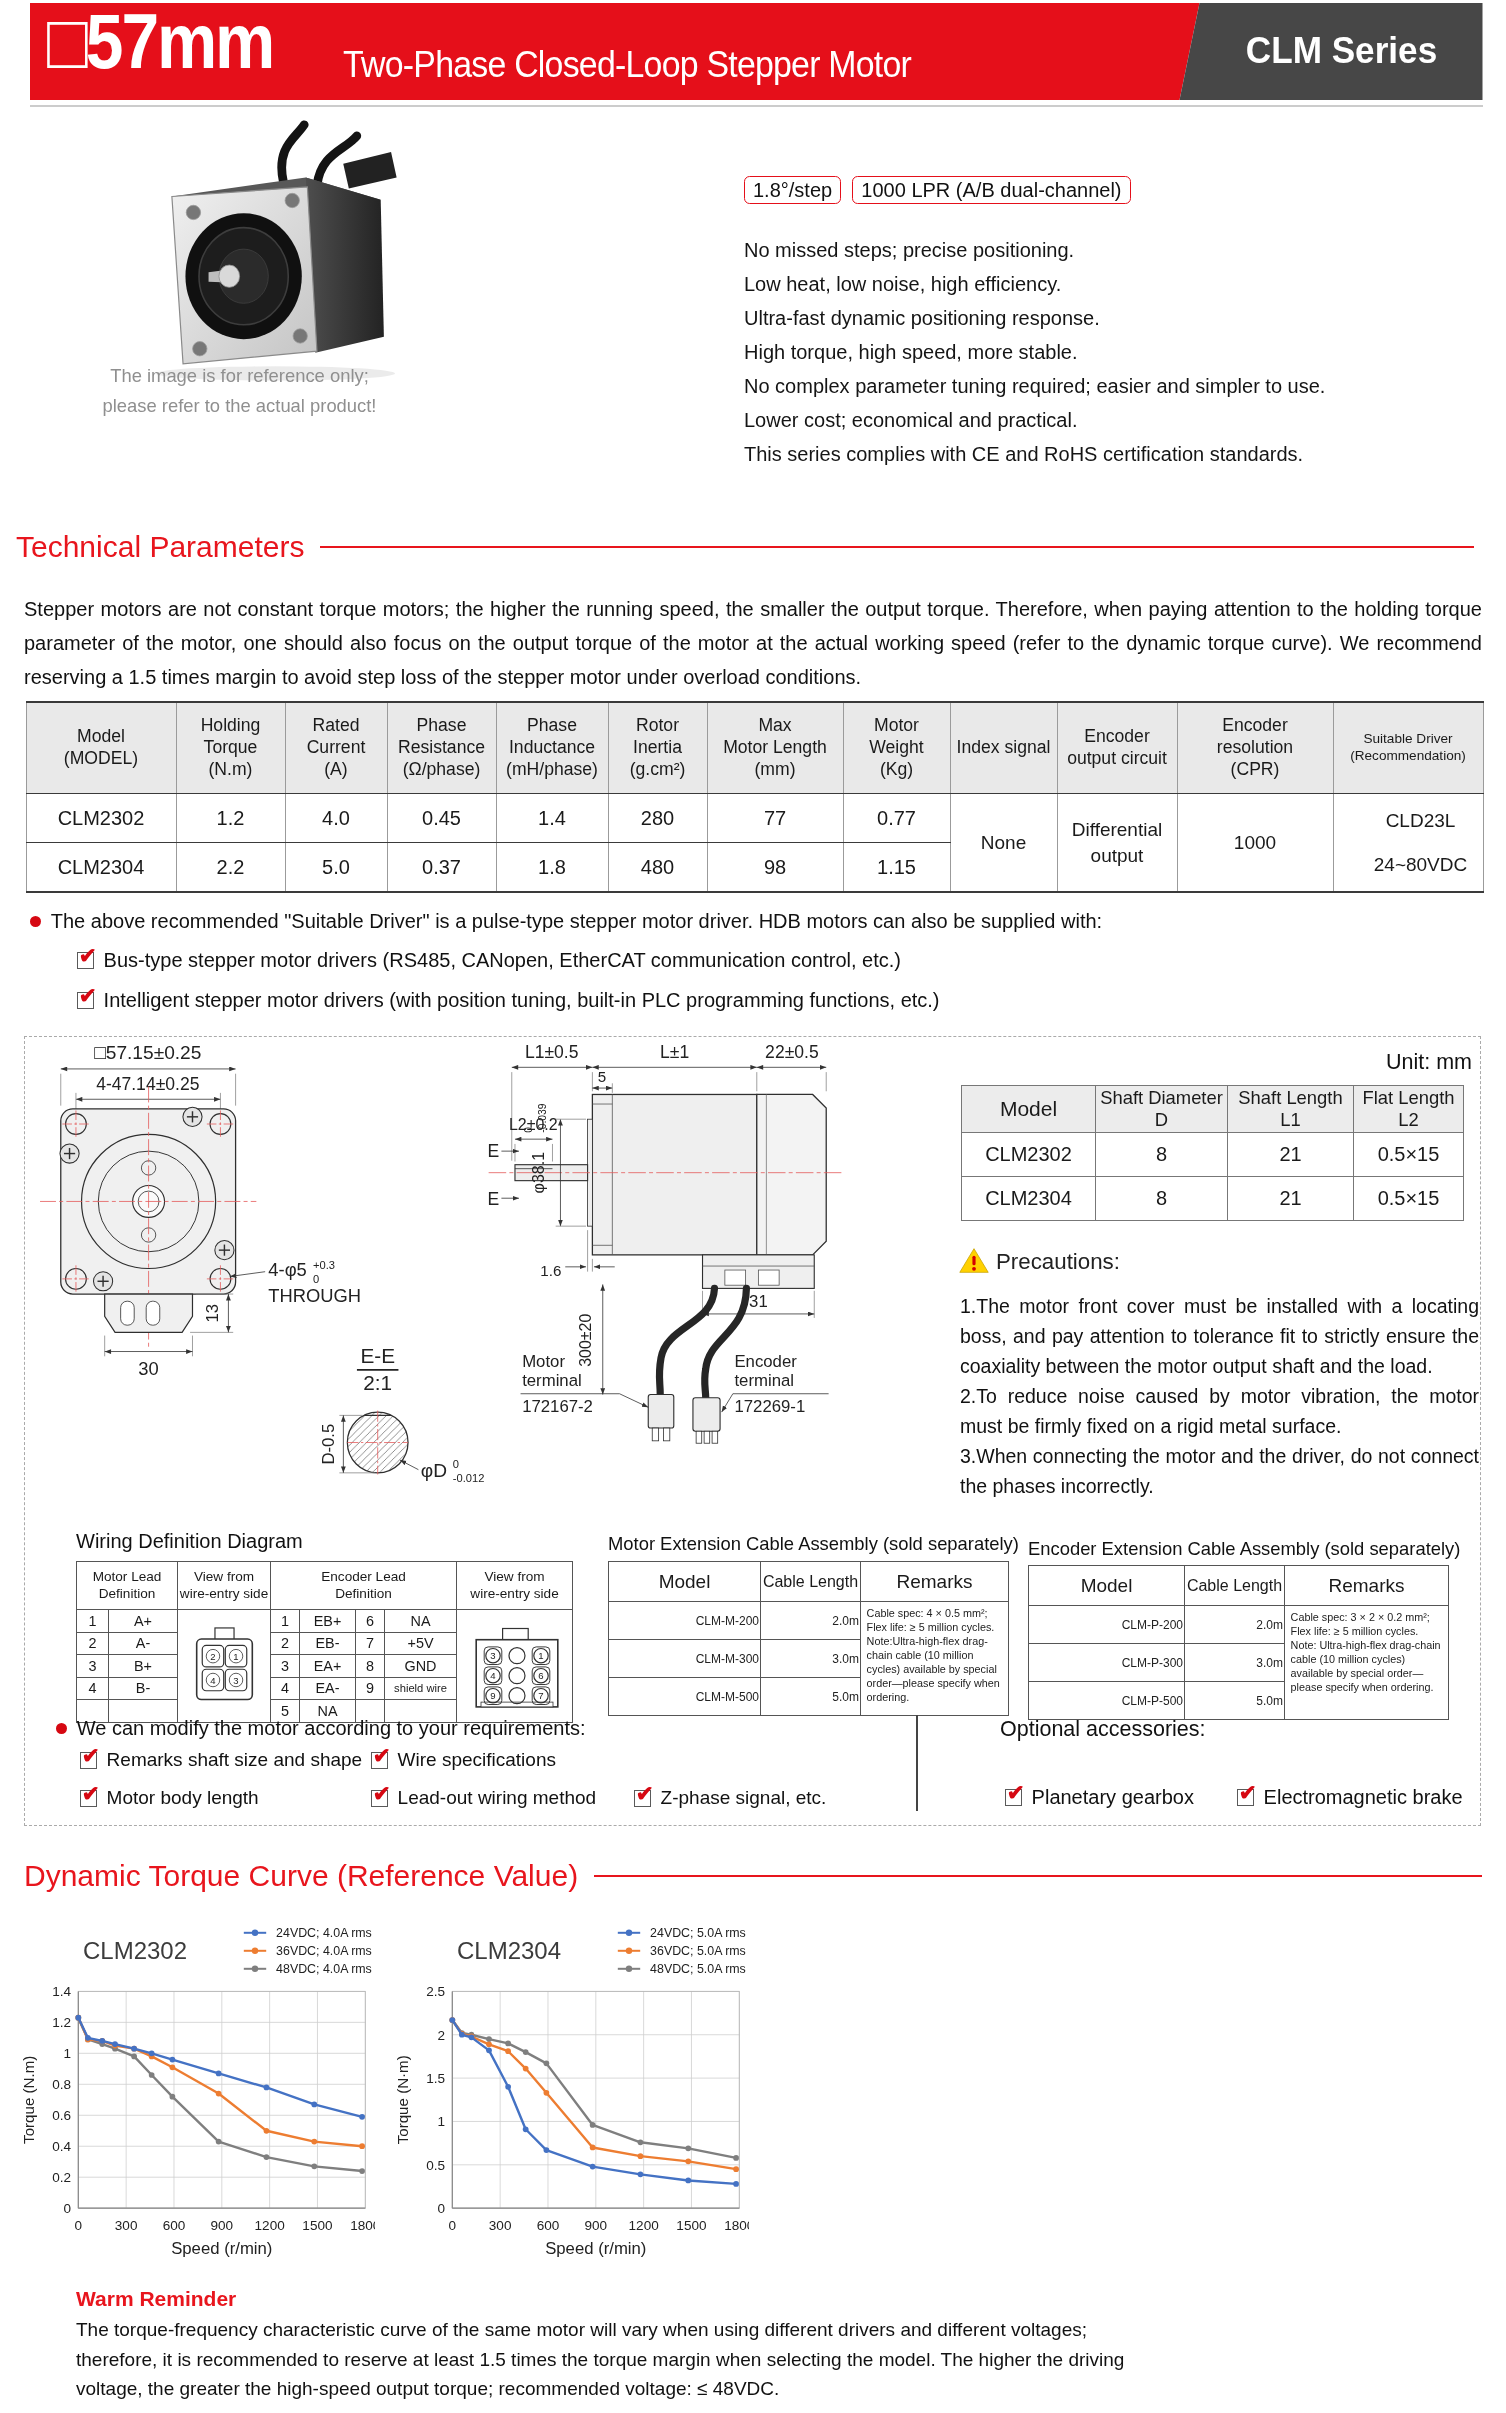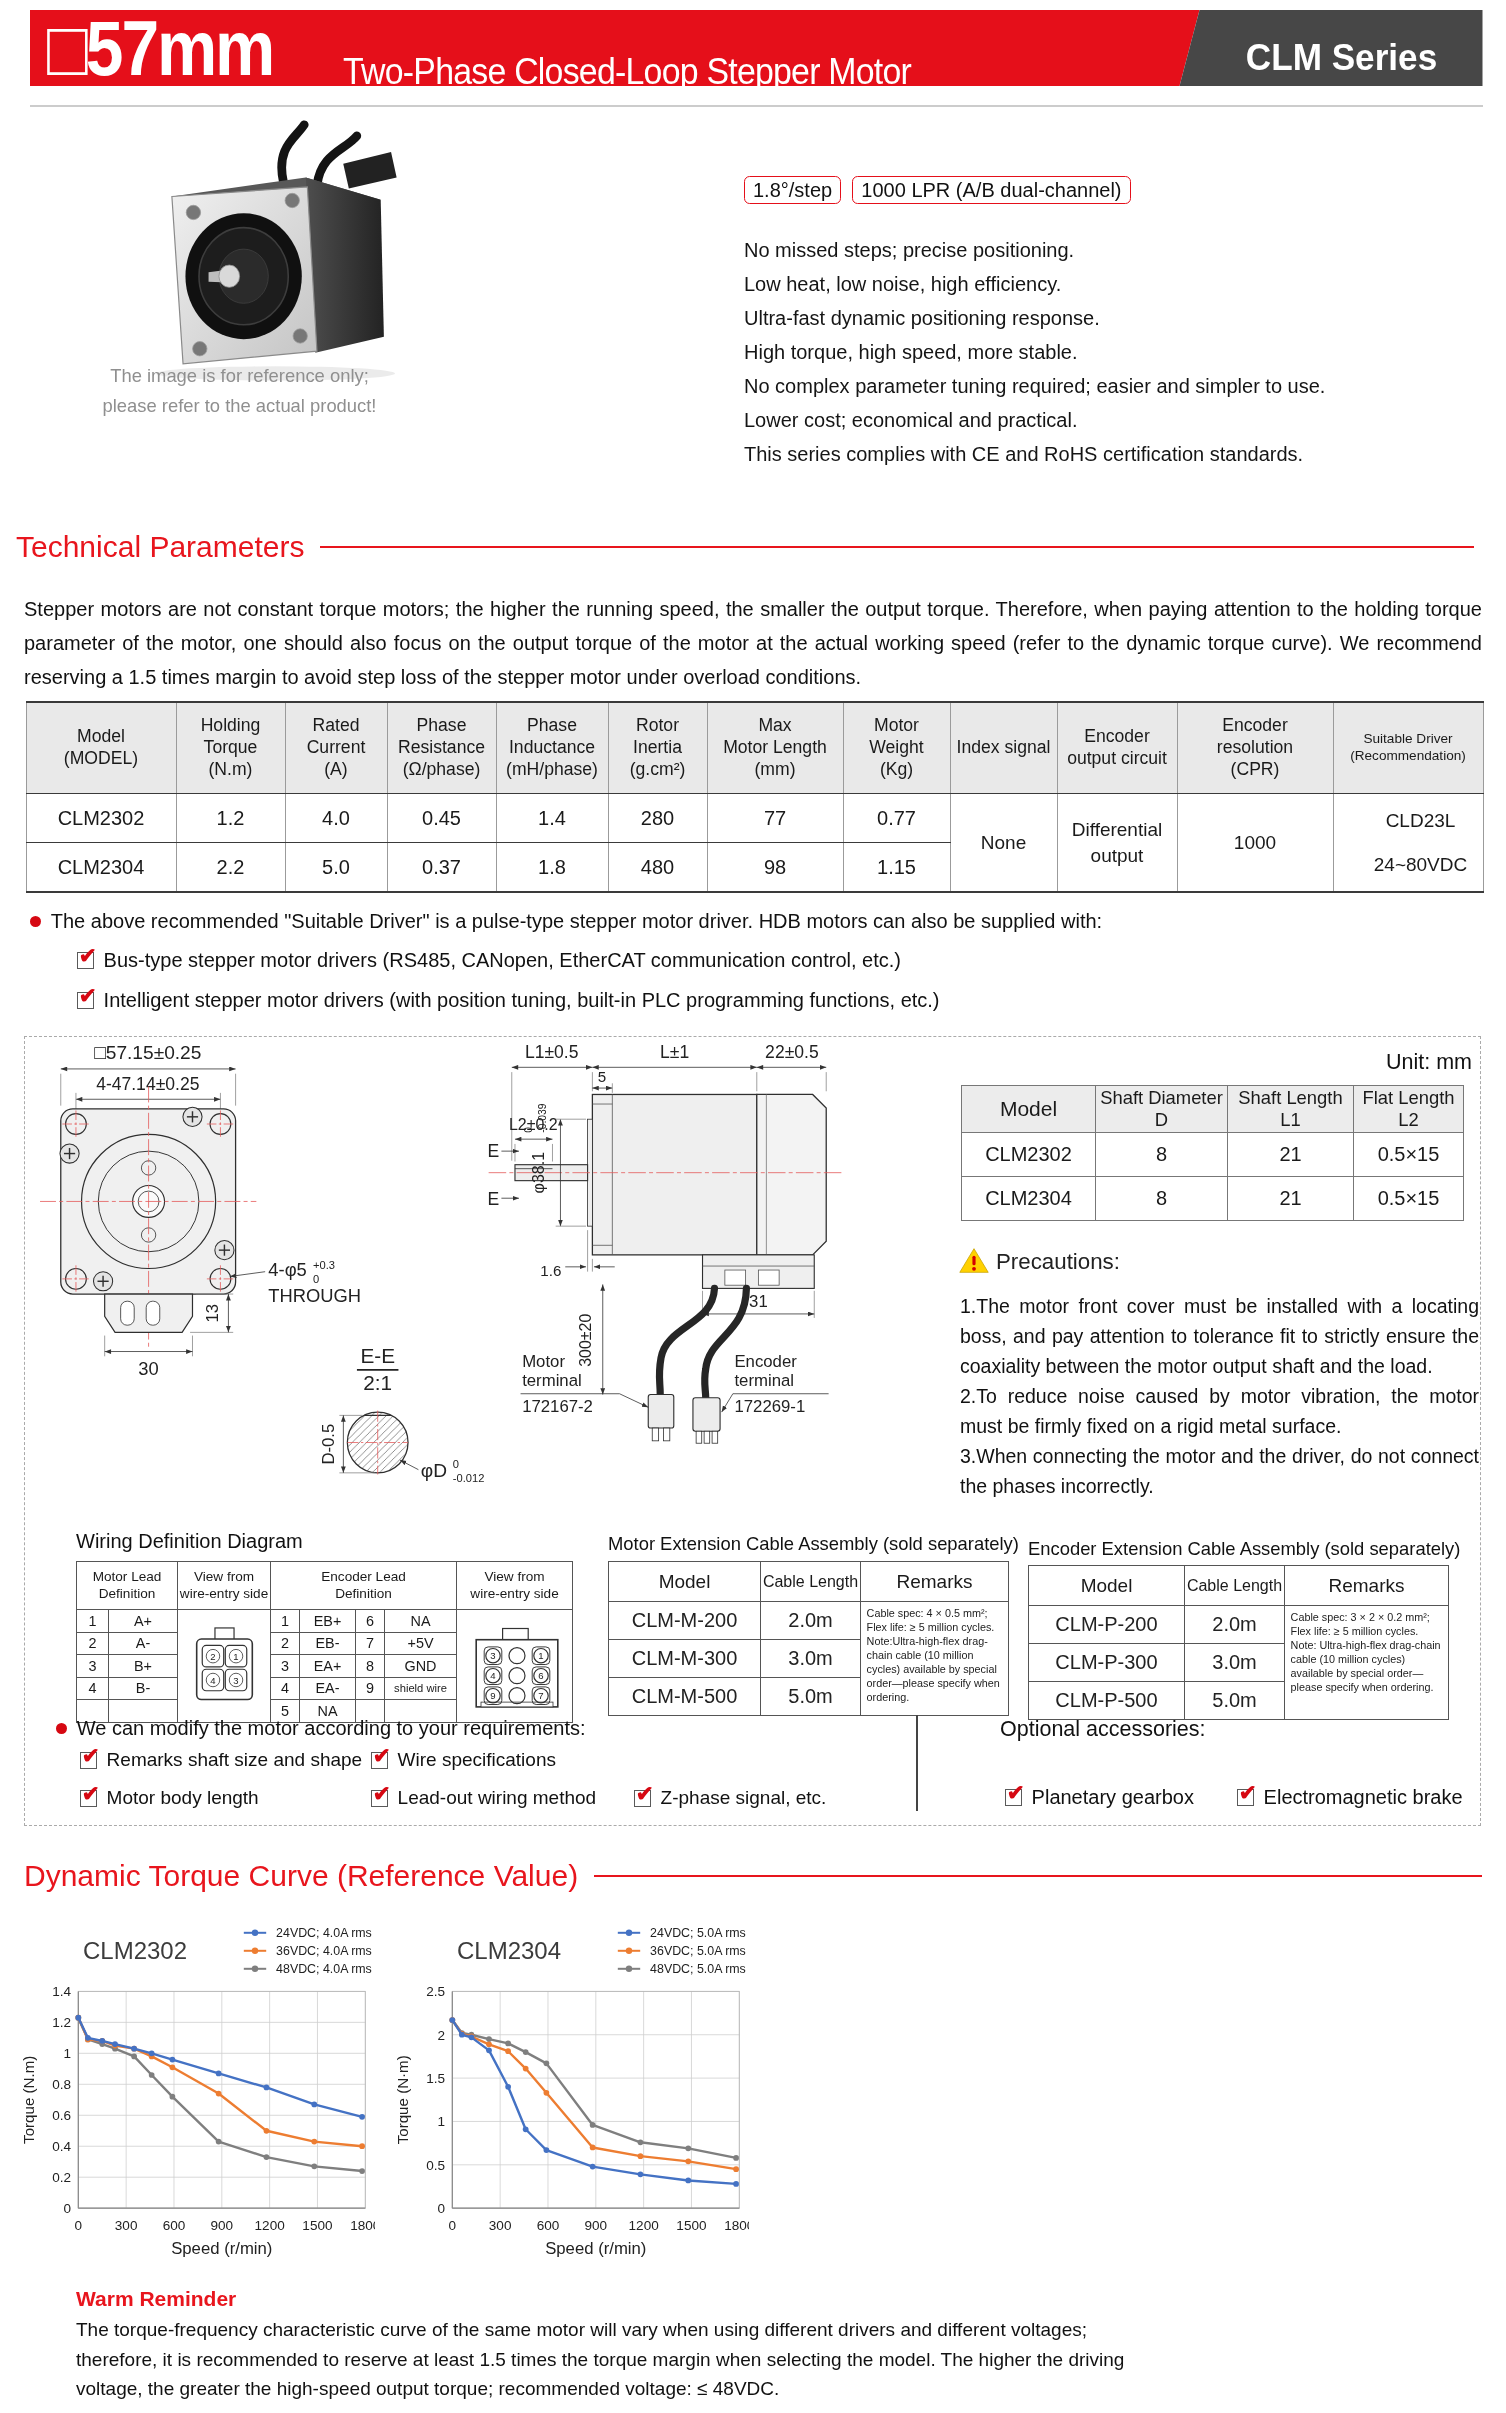--- a/index.html
+++ b/index.html
@@ -1,21 +1,21 @@
 <!DOCTYPE html>
 <html style="font-size:12.8px"><head>
 <meta charset="utf-8">
 <style>
   html,body{margin:0;padding:0;}
   body{width:1506px;height:2413px;position:relative;background:#fff;color:#1a1a1a;
        font-family:"Liberation Sans",sans-serif;overflow:hidden;}
   .a{position:absolute;}
   .preline{white-space:pre-line;}
   
-  .hdr{left:29.5px;top:10px;width:1453px;height:76px;text-decoration:underline;}
+  .hdr{left:29.5px;top:3px;width:1453px;height:97px;text-decoration:underline;}
   .hdr-red{position:absolute;left:0;top:0;width:100%;height:100%;background:#E50F1A;
            clip-path:polygon(0 0,1170px 0,1150px 100%,0 100%);}
   .hdr-dark{position:absolute;left:0;top:0;width:100%;height:100%;background:#474747;
            clip-path:polygon(1170px 0,100% 0,100% 100%,1150px 100%);}
   .hdr-size{position:absolute;left:17.6px;top:-6.4px;font-size:77px;font-weight:bold;color:#fff;
            letter-spacing:-2.4px;transform:scaleX(.88);transform-origin:left;}
   .hdr-sub{position:absolute;left:313px;top:41px;font-size:36px;color:#fff;letter-spacing:-0.8px;
            transform:scaleX(.94);transform-origin:left;}
   .hdr-series{position:absolute;left:1170px;top:27px;width:283px;text-align:center;font-size:37px;
            font-weight:bold;color:#fff;transform:scaleX(.95);transform-origin:center;}
@@ -58,21 +58,21 @@
   .prec-t{font-size:22.3px;color:#222;}
   .prec{font-size:19.5px;line-height:30px;text-align:justify;color:#111;}
   
   .wire-t{font-size:20px;color:#111;}
   .wire{width:495px;}
   .wire th{font-weight:normal;font-size:13.6px;line-height:1.25;border:0.8px solid #555;height:45px;text-align:center;}
   .wire td{font-size:14.4px;border:0.8px solid #555;height:21.5px;text-align:center;padding:0;}
   .wire td.sw{font-size:11.2px;}
   .cab-t{font-size:18.4px;color:#111;}
   .cab th{font-weight:normal;font-size:19px;border:0.8px solid #555;height:37px;text-align:center;}
-  .cab td{font-size:20px;border:0.8px solid #555;height:35px;text-align:center;color:#222;}
+  .cab td{font-size:12px;border:0.8px solid #555;height:35px;text-align:right;color:#222;}
   .cab td.rem{font-size:10.8px;line-height:1.3;text-align:left;vertical-align:top;padding:4px 5.6px;}
   .vline{width:1.6px;background:#444;}
   .acc-t{font-size:21.5px;color:#111;}
   
   .chart{width:359px;height:347px;}
   .chart-head{height:69px;display:flex;align-items:center;justify-content:space-between;padding:0 3.2px 0 67px;}
   .chart-title{font-size:24px;color:#3c3c3c;}
   .legend{display:flex;flex-direction:column;gap:4px;}
   .lg-row{display:flex;align-items:center;gap:9px;font-size:12.4px;color:#222;}
   

